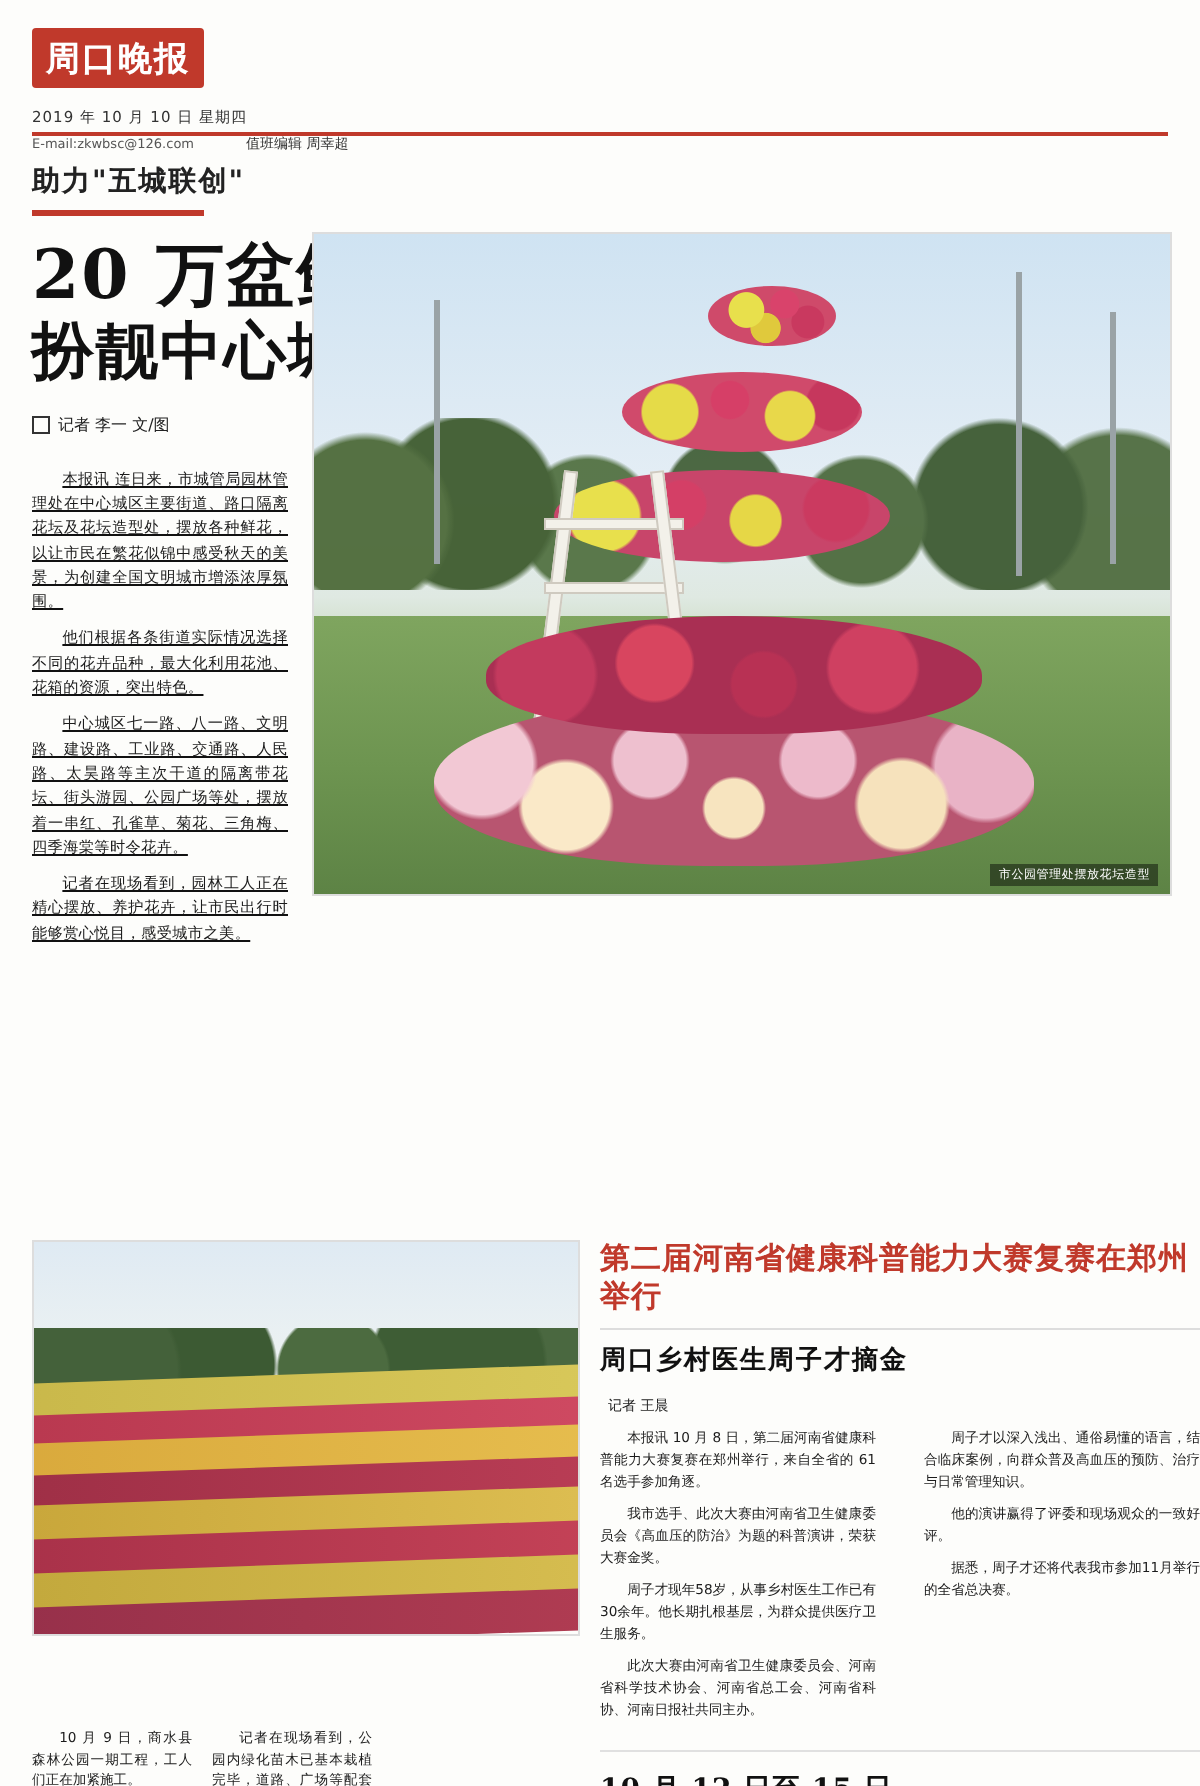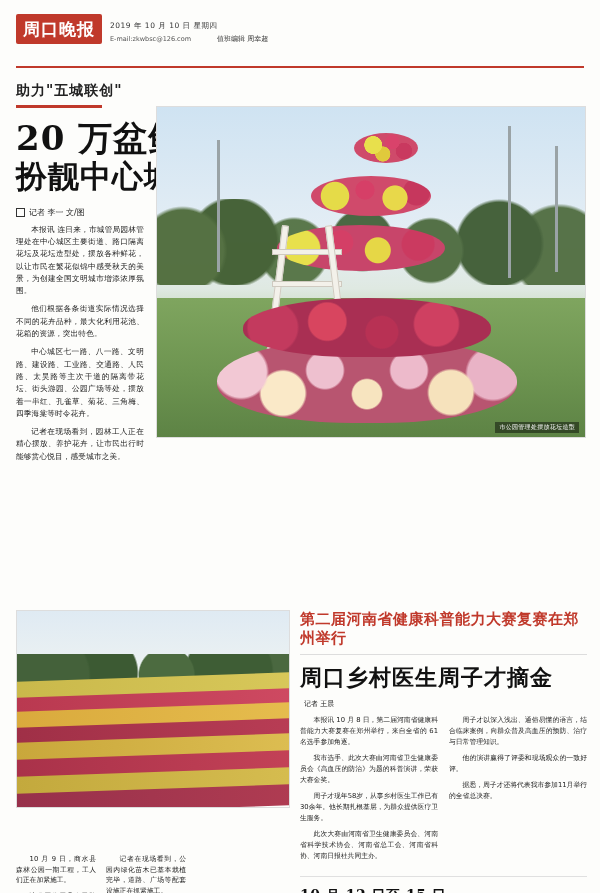--- a/index.html
+++ b/index.html
@@ -19,21 +19,21 @@
     background:#fdfdfb;
   }
 
   
   .masthead{
     display:flex;align-items:flex-start;justify-content:space-between;
     border-bottom:2px solid #c0392b;
     padding-bottom:6px;
     height:46px;
   }
-  .mast-left{display:flex;align-items:flex-end;gap:8px;}
+  .mast-left{display:flex;align-items:flex-start;gap:8px;flex-direction:column;}
   .logo-box{
     width:86px;height:30px;
     background:#c0392b;
     color:#fff;
     display:flex;align-items:center;justify-content:center;
     font-family:"DejaVu Serif", serif;
     font-weight:bold;font-size:17px;letter-spacing:1px;
     border-radius:2px;
   }
   .mast-meta{display:flex;flex-direction:column;gap:3px;padding-top:2px;}
@@ -80,22 +80,23 @@
     display:flex;align-items:center;gap:4px;
   }
   .byline .mark{
     display:inline-block;width:7px;height:7px;
     border:1px solid #333;
   }
 
   
   .main-area{
     position:relative;
-    margin-top:6px;
+    margin-top:16px;
     height:380px;
+    text-decoration:underline;
   }
   .col-text{
     width:128px;
     font-size:7.6px;
     line-height:1.62;
     color:#1b1b1b;
     text-align:justify;
     letter-spacing:.2px;
   }
   .col-text p{margin:0 0 6px 0;text-indent:2em;}
@@ -170,29 +171,29 @@
   .left-body p{margin:0 0 5px 0;text-indent:2em;}
 
   .lower-right{flex:1;position:relative;}
   .eyebrow{
     font-size:15px;font-weight:bold;color:#c0392b;
     font-family:"DejaVu Serif", serif;letter-spacing:.5px;
   }
   .sub-rule{height:1px;background:#ddd;margin:6px 0 8px;}
   .headline2{
     font-family:"DejaVu Serif", serif;
-    font-size:22px;font-weight:bold;color:#111;letter-spacing:1px;
+    font-size:13px;font-weight:bold;color:#111;letter-spacing:1px;
     line-height:1.3;
   }
   .byline2{
     margin:8px 0 6px;font-size:7px;color:#222;
     display:flex;align-items:center;gap:4px;
   }
   .two-col{
-    display:flex;gap:11px;
+    display:flex;gap:24px;
     font-size:6.8px;line-height:1.62;color:#1b1b1b;text-align:justify;
   }
   .two-col .c{width:138px;}
   .two-col p{margin:0 0 5px 0;text-indent:2em;}
   .date-line{
     margin-top:10px;
     font-family:"DejaVu Serif", serif;
     font-size:14px;font-weight:bold;color:#111;letter-spacing:.5px;
   }
   .headline3{

